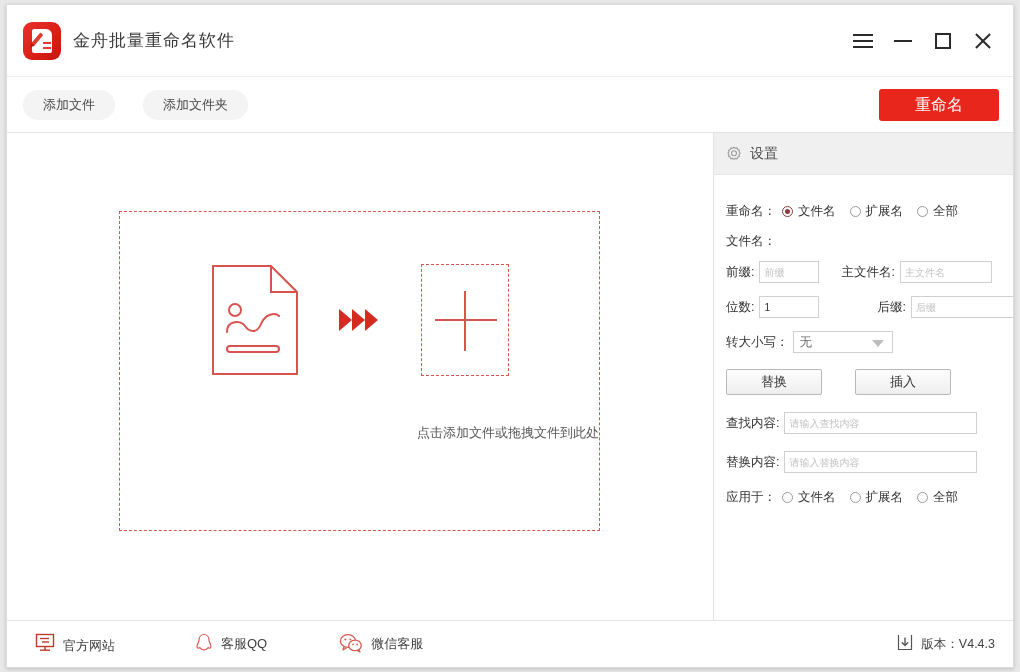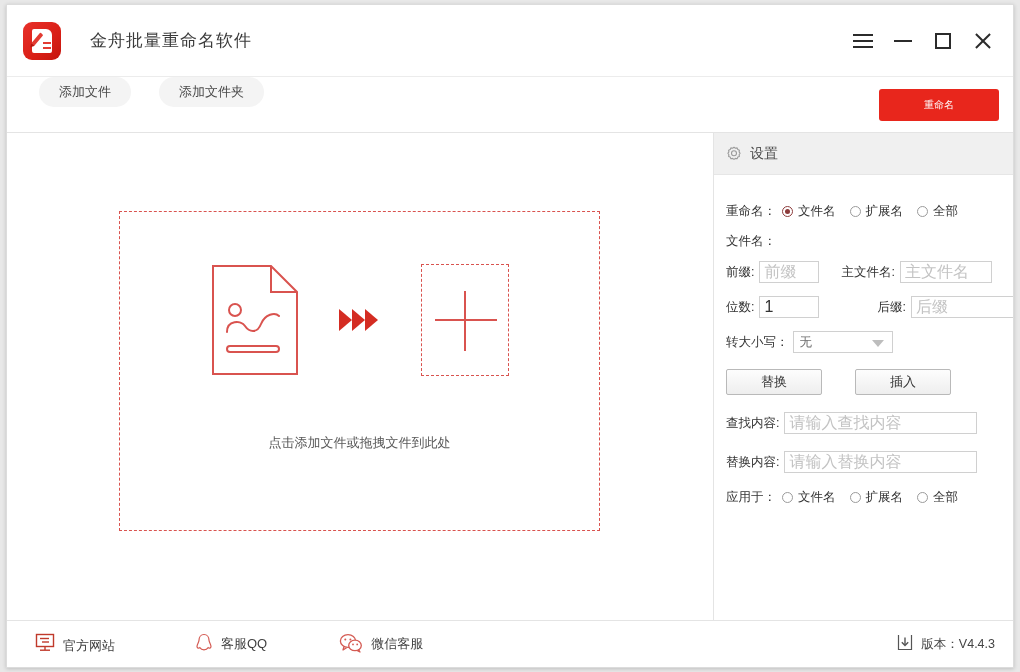--- a/index.html
+++ b/index.html
@@ -51,21 +51,21 @@
     content:""; position:absolute; left:0; bottom:-3px;
     width:0;height:0;border-left:2px solid transparent;
     border-right:2px solid transparent;border-top:4px solid #b3140d;
   }
   .logo .line1, .logo .line2 {
     position: absolute; right: 10px; background: #e23b32; height: 2px;
   }
   .logo .line1 { top: 20px; width: 8px; }
   .logo .line2 { top: 25px; width: 8px; }
   .app-title {
-    margin-left: 29px;
+    margin-left: 12px;
     font-size: 17px; color: #3a3a3a; letter-spacing: 1px;
   }
   .win-controls {
     position: absolute; right: 10px; top: 0; height: 72px;
     display: flex; align-items: center; gap: 0;
   }
   .win-btn {
     width: 40px; height: 40px;
     display: flex; align-items: center; justify-content: center;
     cursor: pointer;
@@ -82,40 +82,40 @@
     content:""; position:absolute; left:-1px; top:8px; width:20px;height:2px;background:#2b2b2b;
   }
   .ic-close:before{ transform:rotate(45deg); }
   .ic-close:after{ transform:rotate(-45deg); }
 
   
   .toolbar {
     position: relative;
     height: 56px;
     border-bottom: 1px solid #e4e4e4;
-    display: flex; align-items: flex-start; padding-left: 16px;
+    display: flex; align-items: center;
   }
   .tb-btn {
     height: 30px;
     padding: 0 20px;
     margin-left: 16px;
     background: #f4f4f4;
     border-radius: 15px;
     font-size: 13px; color: #4a4a4a;
     display: flex; align-items: center; justify-content: center;
     cursor: pointer;
     min-width: 92px;
   }
   .tb-btn + .tb-btn { margin-left: 28px; }
   .rename-btn {
     position: absolute; right: 14px; top: 12px;
     width: 120px; height: 32px;
     background: #e8261c;
     color: #ffffff;
-    font-size: 10px;
+    font-size: 16px;
     display: flex; align-items: center; justify-content: center;
     border-radius: 3px;
     cursor: pointer;
   }
 
   
   .body {
     position: relative;
     height: 487px;
     display: flex;
@@ -143,22 +143,22 @@
     width: 88px; height: 112px;
     border: 1px dashed #d9534f;
     position: relative;
   }
   .plusbox:before, .plusbox:after {
     content:""; position:absolute; background:#d9534f;
   }
   .plusbox:before { left: 50%; top: 26px; margin-left:-1px; width:2px; height:60px; }
   .plusbox:after  { top: 50%; left: 13px; margin-top:-1px; height:2px; width:62px; }
   .drop-text {
-    position: absolute; left: 0; right: 0; top: 222px;
-    text-align: center;
+    position: absolute; left: 0; right: 0; top: 212px;
+    text-align: right;
     font-size: 13px; color: #585858;
   }
 
   
   .settings {
     position: relative;
     width: 299px;
     background: #ffffff;
   }
   .settings-head {
@@ -186,21 +186,21 @@
   }
   .radio.on .dot { border-color: #8c3b3b; }
   .radio.on .dot:after {
     content:""; position:absolute; left:2px; top:2px;
     width:5px;height:5px;border-radius:50%;background:#8c3b3b;
   }
   .inp {
     border: 1px solid #d0d0d0;
     height: 22px;
     background: #fff;
-    font-size: 16px;
+    font-size: 10px;
     color: #333;
     padding: 0 4px;
     font-family: "Liberation Sans", sans-serif;
     outline: none;
   }
   .inp::placeholder { color: #c3c3c3; }
   .sel {
     border: 1px solid #d0d0d0;
     height: 22px; width: 100px;
     display: flex; align-items: center;

